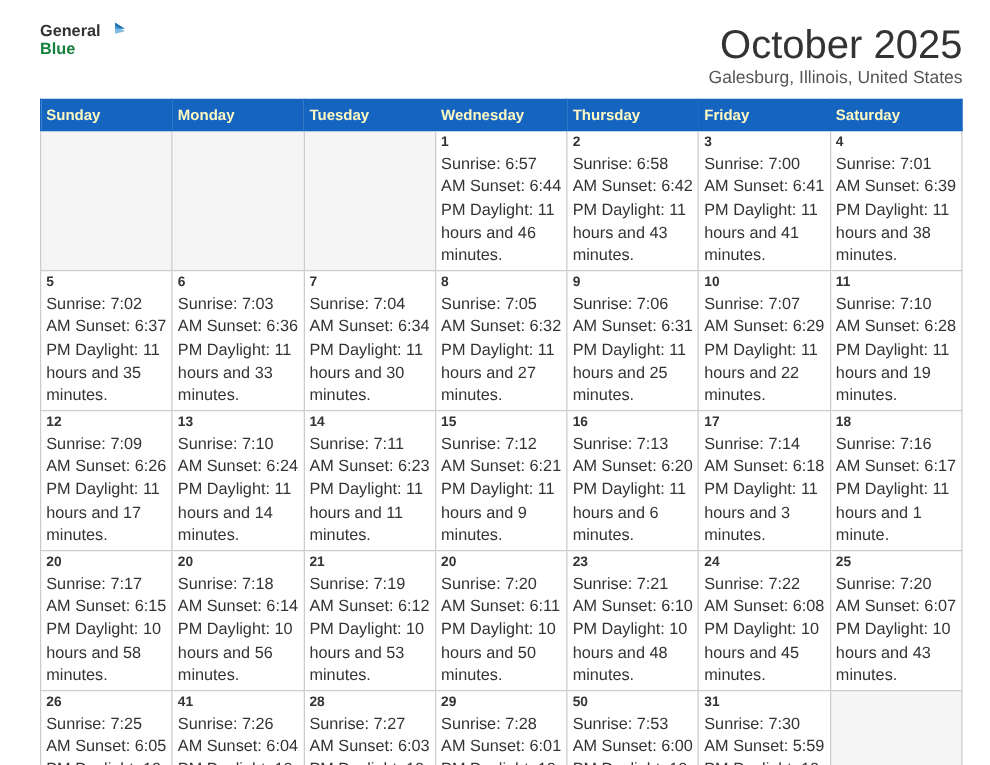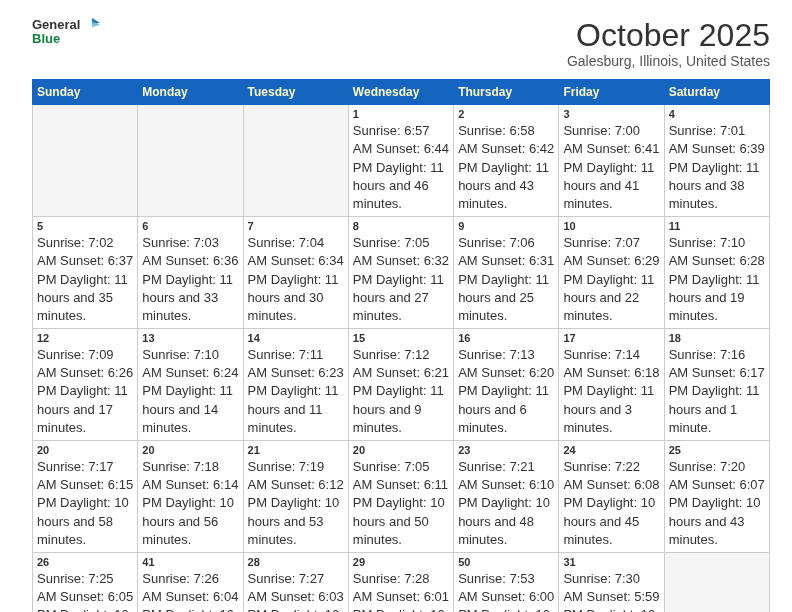--- a/index.html
+++ b/index.html
@@ -270,21 +270,21 @@
           </td>
           <td>
             <span class="day-num">21</span>
             <div class="day-info">Sunrise: 7:19 AM
 Sunset: 6:12 PM
 Daylight: 10 hours
 and 53 minutes.</div>
           </td>
           <td>
             <span class="day-num">20</span>
-            <div class="day-info">Sunrise: 7:05 AM
+            <div class="day-info">Sunrise: 7:20 AM
 Sunset: 6:11 PM
 Daylight: 10 hours
 and 50 minutes.</div>
           </td>
           <td>
             <span class="day-num">23</span>
             <div class="day-info">Sunrise: 7:21 AM
 Sunset: 6:10 PM
 Daylight: 10 hours
 and 48 minutes.</div>

